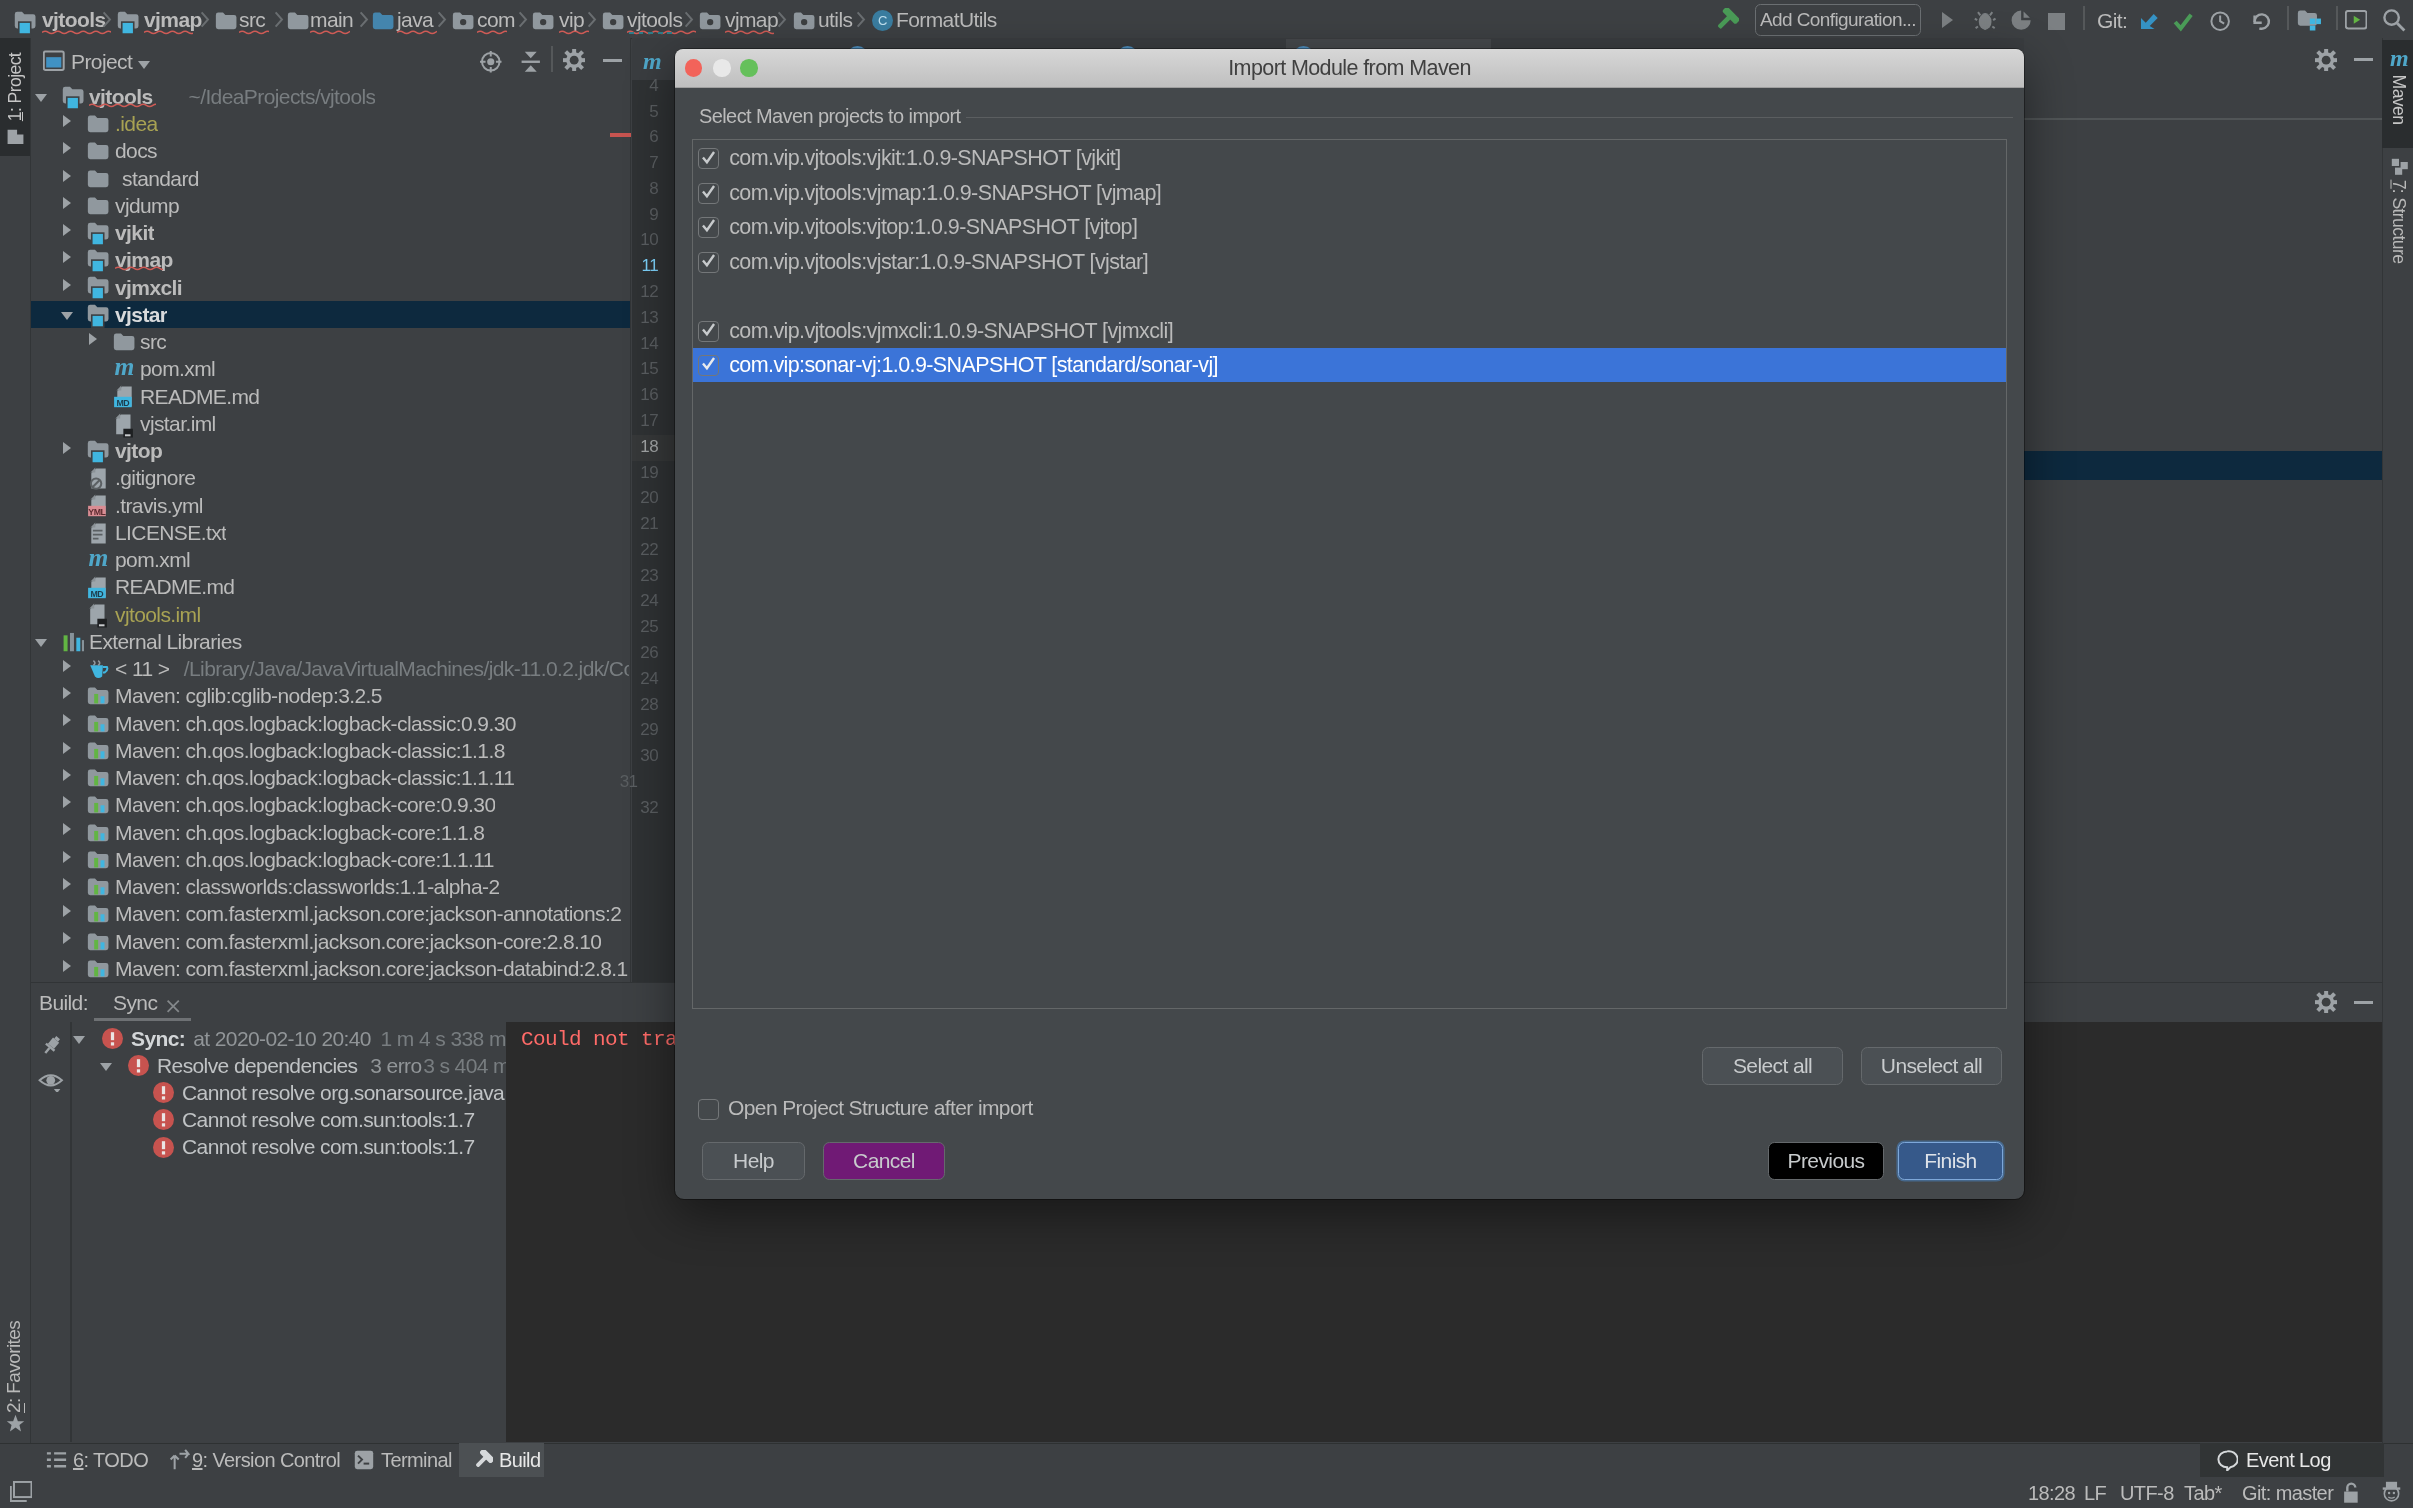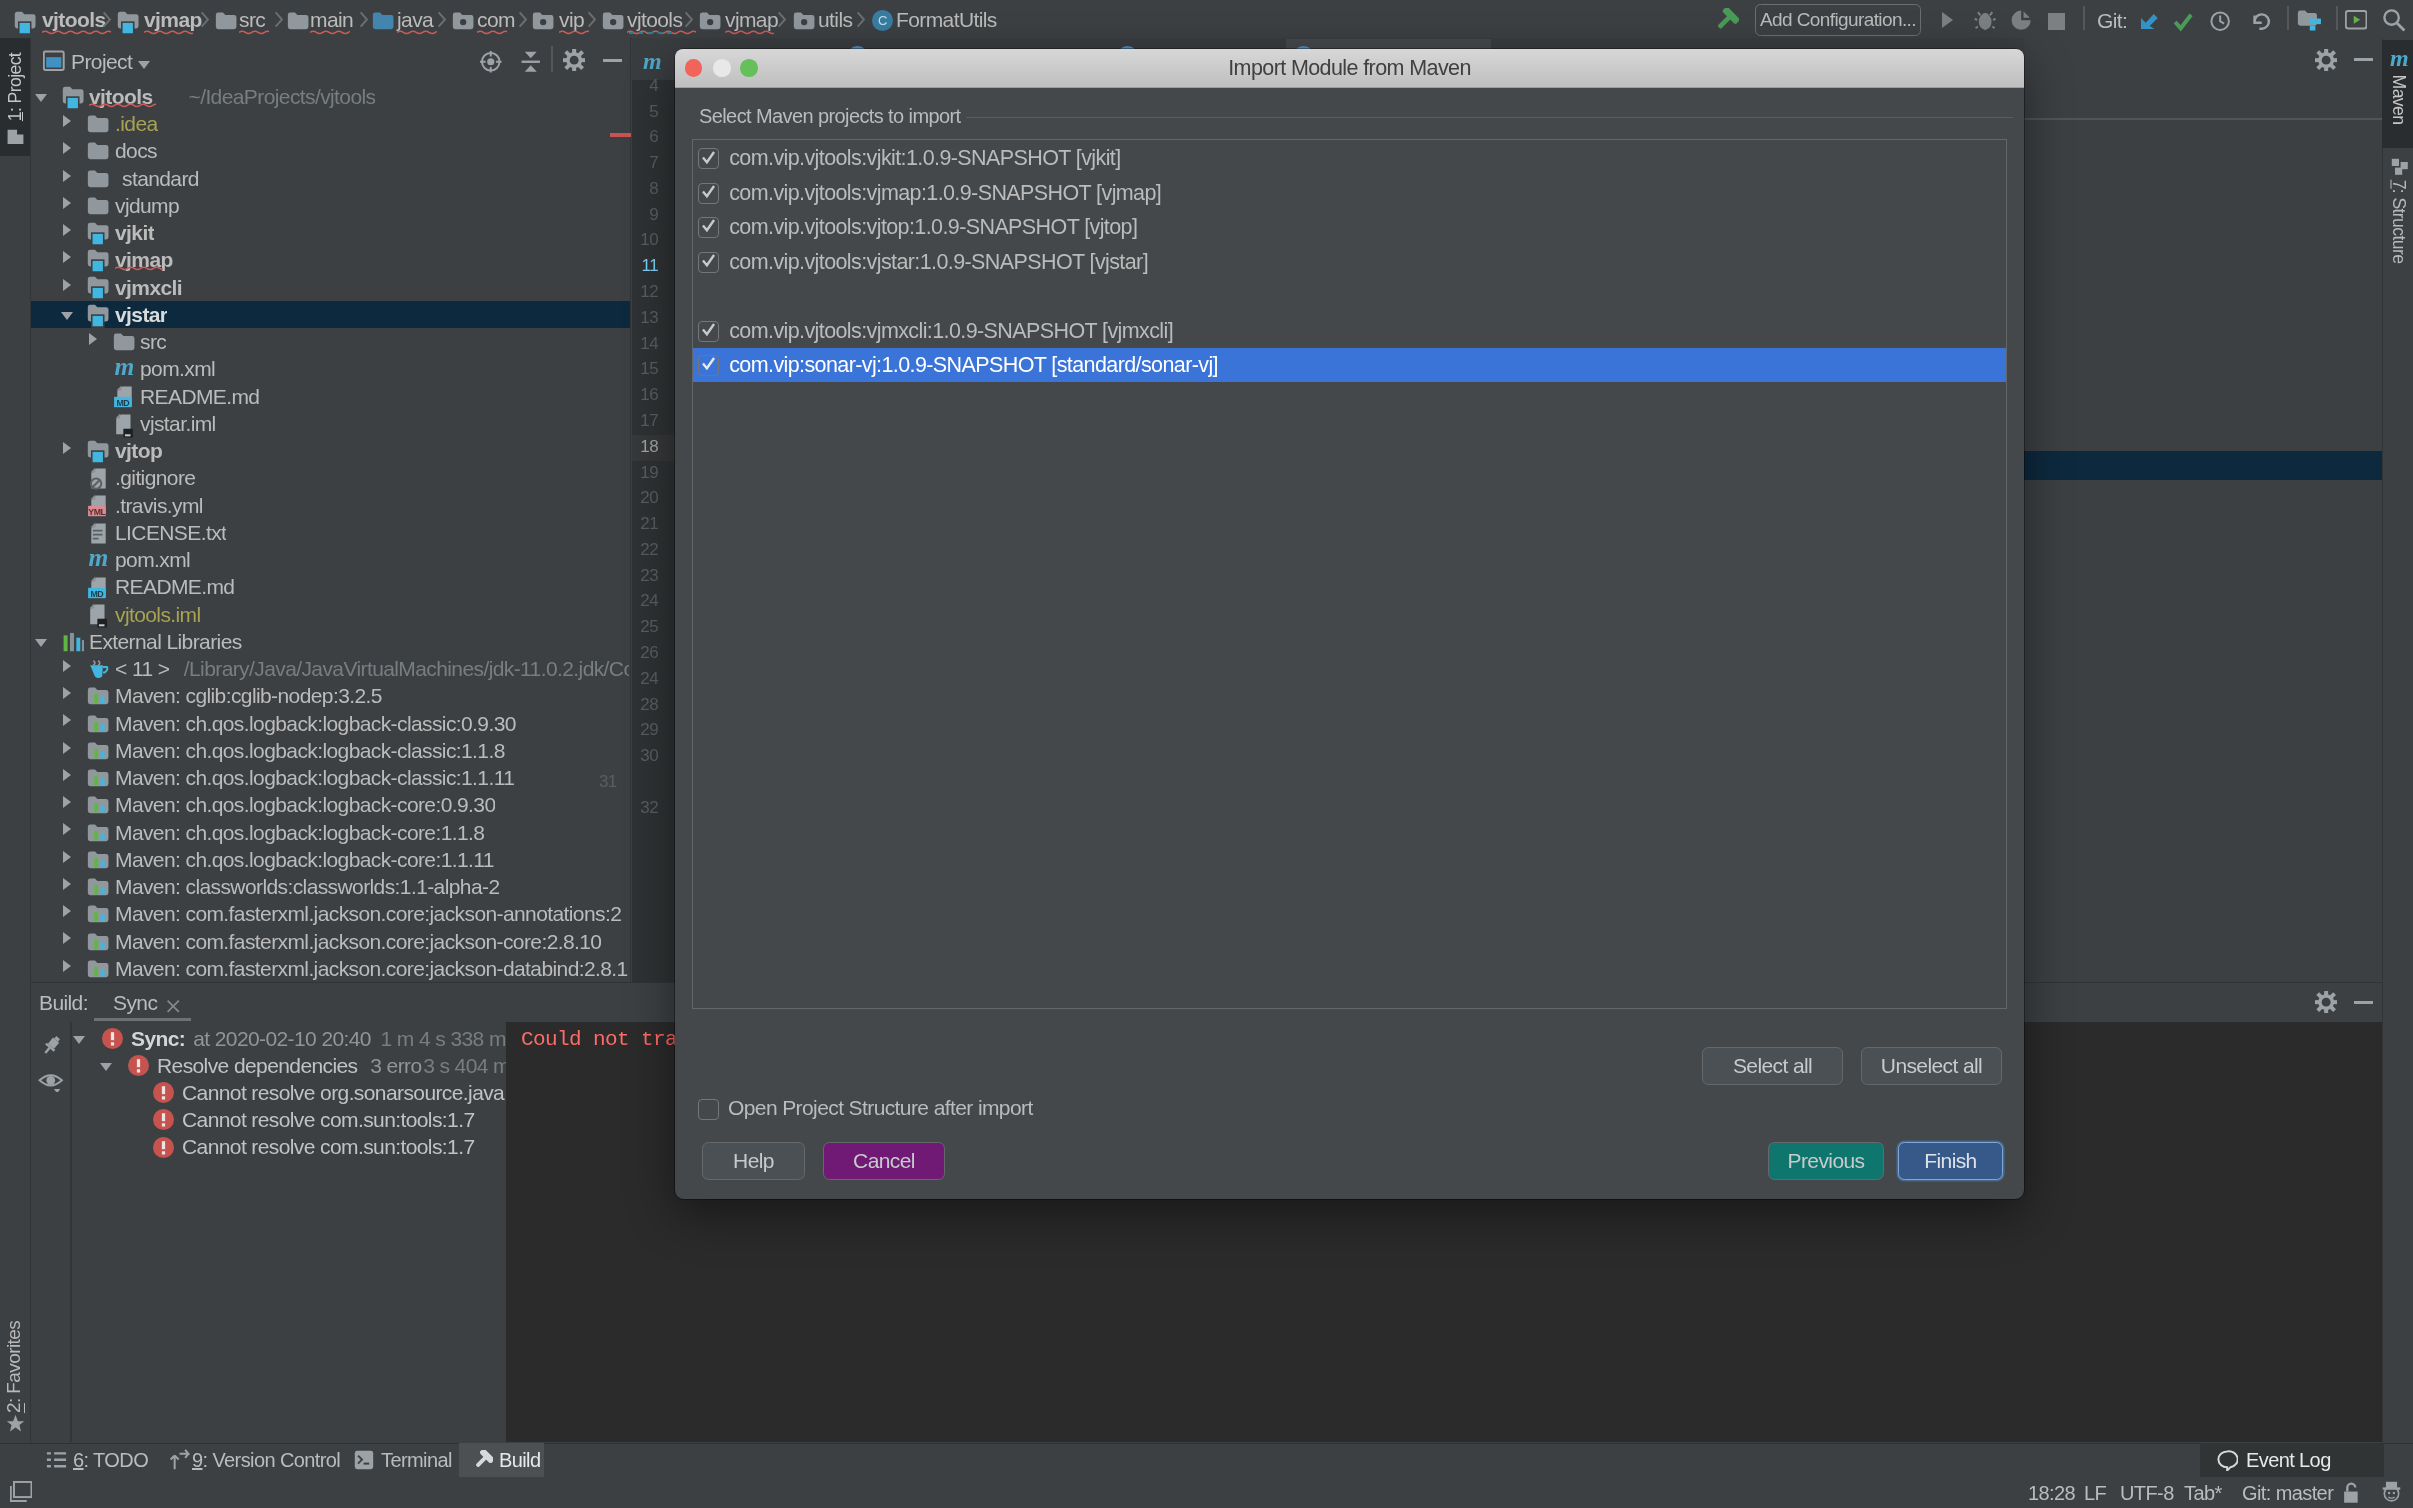--- a/index.html
+++ b/index.html
@@ -568,21 +568,21 @@
 <div class="a" style="left:599px;top:514px;width:59px;text-align:right;font-size:17px;color:#5a5e61">21</div>
 <div class="a" style="left:599px;top:540px;width:59px;text-align:right;font-size:17px;color:#5a5e61">22</div>
 <div class="a" style="left:599px;top:566px;width:59px;text-align:right;font-size:17px;color:#5a5e61">23</div>
 <div class="a" style="left:599px;top:591px;width:59px;text-align:right;font-size:17px;color:#5a5e61">24</div>
 <div class="a" style="left:599px;top:617px;width:59px;text-align:right;font-size:17px;color:#5a5e61">25</div>
 <div class="a" style="left:599px;top:643px;width:59px;text-align:right;font-size:17px;color:#5a5e61">26</div>
 <div class="a" style="left:599px;top:669px;width:59px;text-align:right;font-size:17px;color:#5a5e61">24</div>
 <div class="a" style="left:599px;top:695px;width:59px;text-align:right;font-size:17px;color:#5a5e61">28</div>
 <div class="a" style="left:599px;top:720px;width:59px;text-align:right;font-size:17px;color:#5a5e61">29</div>
 <div class="a" style="left:599px;top:746px;width:59px;text-align:right;font-size:17px;color:#5a5e61">30</div>
-<div class="a" style="left:599px;top:772px;width:59px;text-align:left;font-size:17px;color:#5a5e61">31</div>
+<div class="a" style="left:599px;top:772px;width:59px;text-align:center;font-size:17px;color:#5a5e61">31</div>
 <div class="a" style="left:599px;top:798px;width:59px;text-align:right;font-size:17px;color:#5a5e61">32</div>
 <div class="a" style="left:2024px;top:38px;width:358px;height:946px;background:#3d4043"></div>
 <div class="a ic" style="left:2315px;top:49px">
     <svg width="22.3" height="22.3" viewBox="0 0 28 28" style="">
       <rect x="11.5" y="-1" width="5" height="8" fill="#9da2a6" transform="rotate(0 14.0 14.0)"></rect>
       <rect x="11.5" y="-1" width="5" height="8" fill="#9da2a6" transform="rotate(45 14.0 14.0)"></rect>
       <rect x="11.5" y="-1" width="5" height="8" fill="#9da2a6" transform="rotate(90 14.0 14.0)"></rect>
       <rect x="11.5" y="-1" width="5" height="8" fill="#9da2a6" transform="rotate(135 14.0 14.0)"></rect>
       <rect x="11.5" y="-1" width="5" height="8" fill="#9da2a6" transform="rotate(180 14.0 14.0)"></rect>
       <rect x="11.5" y="-1" width="5" height="8" fill="#9da2a6" transform="rotate(225 14.0 14.0)"></rect>
@@ -846,17 +846,17 @@
     <div style="position:absolute;left:1027px;top:998px;width:141px;height:38px;background:#4b5054;border:1.6px solid #65696c;border-radius:6.4px;display:flex;align-items:center;justify-content:center;font-size:21px;color:#c8cbcd;box-sizing:border-box">Select all</div>
     <div style="position:absolute;left:1186px;top:998px;width:141px;height:38px;background:#4b5054;border:1.6px solid #65696c;border-radius:6.4px;display:flex;align-items:center;justify-content:center;font-size:21px;color:#c8cbcd;box-sizing:border-box">Unselect all</div>
   </div>
 <div class="a" style="left:675px;top:49px;width:1349px;height:1150px;pointer-events:none">
     <div style="position:absolute;left:23px;top:1050px;width:19px;height:19px;border:1.6px solid #747779;border-radius:4px"></div>
     <div style="position:absolute;left:53px;top:1047px;font-size:21px;color:#bbbbbb">Open Project Structure after import</div>
   </div>
 <div class="a" style="left:675px;top:49px;width:1349px;height:1150px;pointer-events:none">
     <div style="position:absolute;left:27px;top:1093px;width:103px;height:38px;background:#4b5054;border:1.6px solid #65696c;border-radius:6.4px;display:flex;align-items:center;justify-content:center;font-size:21px;color:#c8cbcd;box-sizing:border-box">Help</div>
     <div style="position:absolute;left:148px;top:1093px;width:122px;height:38px;background:#701a75;border:1.6px solid #65696c;border-radius:6.4px;display:flex;align-items:center;justify-content:center;font-size:21px;color:#c8cbcd;box-sizing:border-box">Cancel</div>
-    <div style="position:absolute;left:1093px;top:1093px;width:116px;height:38px;background:#0f766e;border:1.6px solid #65696c;border-radius:6.4px;display:flex;align-items:center;justify-content:center;font-size:21px;color:#c8cbcd;box-sizing:border-box">Previous</div>
+    <div style="position:absolute;left:1093px;top:1093px;width:116px;height:38px;background:#000000;border:1.6px solid #65696c;border-radius:6.4px;display:flex;align-items:center;justify-content:center;font-size:21px;color:#c8cbcd;box-sizing:border-box">Previous</div>
   </div>
 <div class="a" style="left:675px;top:49px;width:1349px;height:1150px;pointer-events:none">
     <div style="position:absolute;left:1223px;top:1093px;width:105px;height:38px;background:#36598a;border:1.6px solid #7da7d9;box-shadow:0 0 0 1.6px #46688c;border-radius:6.4px;display:flex;align-items:center;justify-content:center;font-size:21px;color:#dde2e8;box-sizing:border-box">Finish</div>
   </div>
 
 </body></html>

